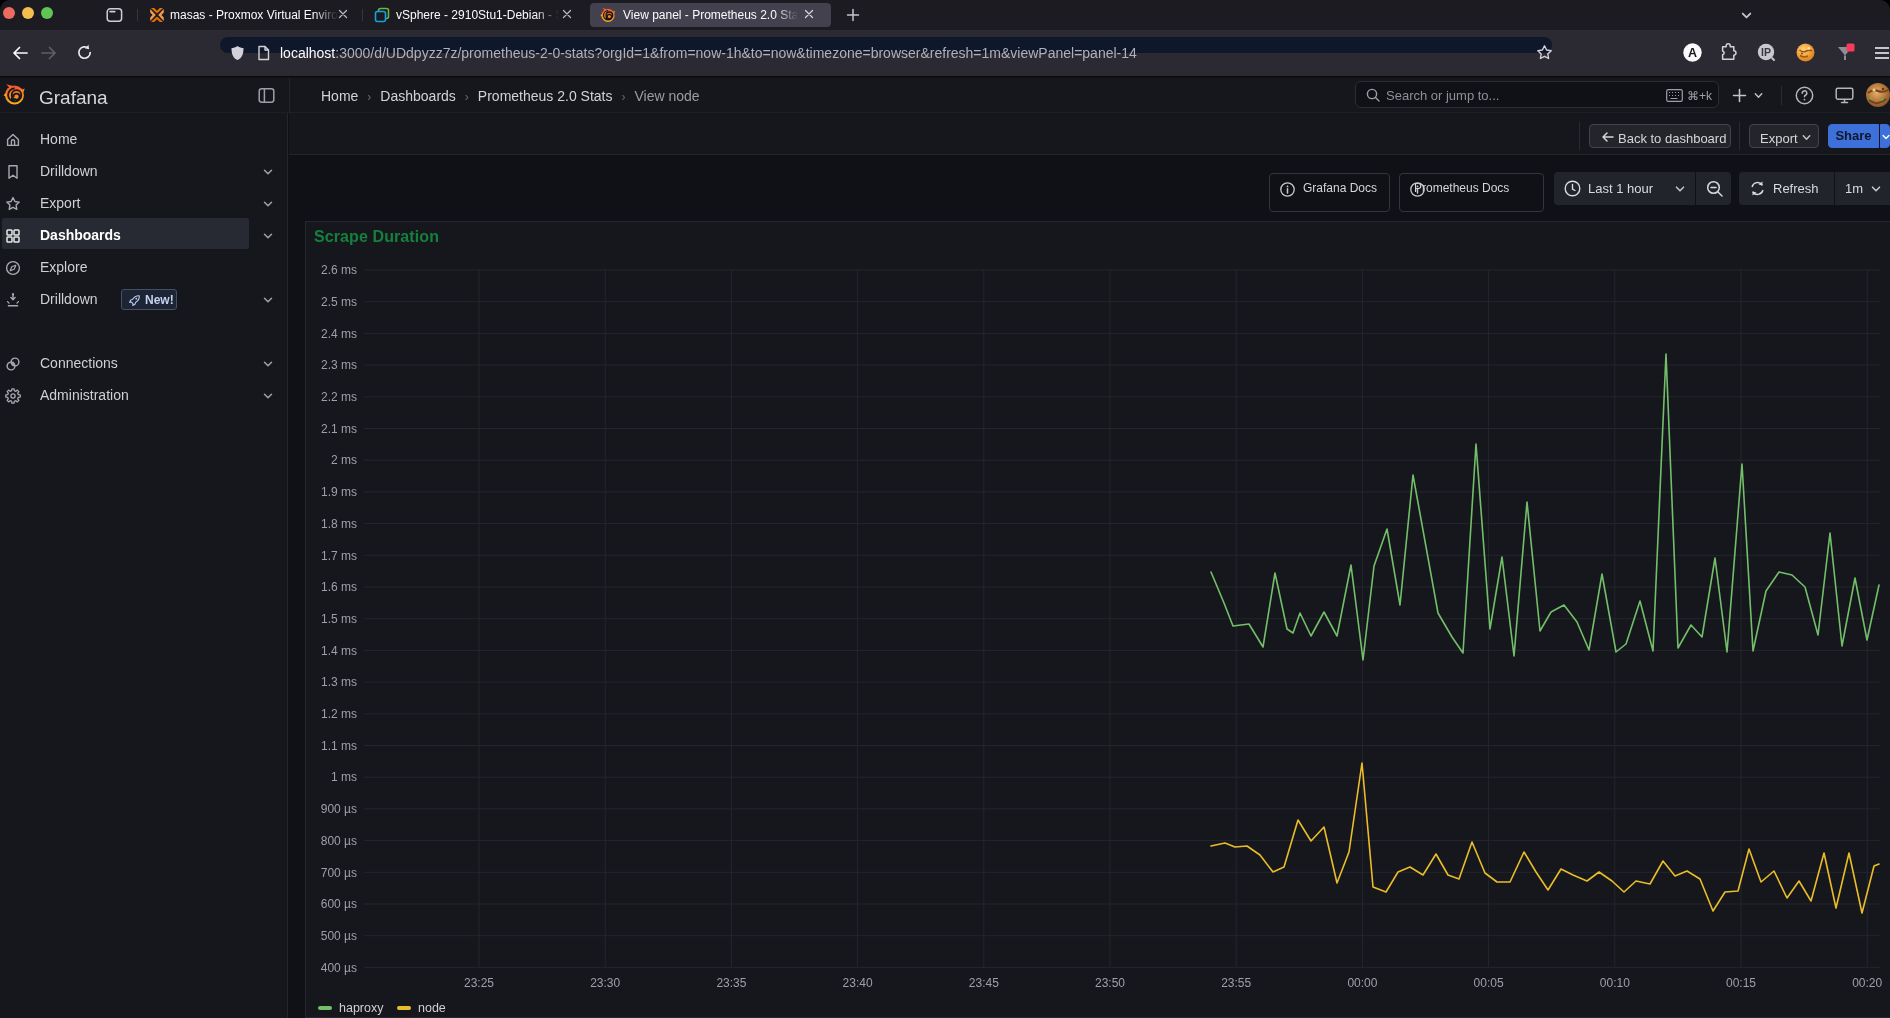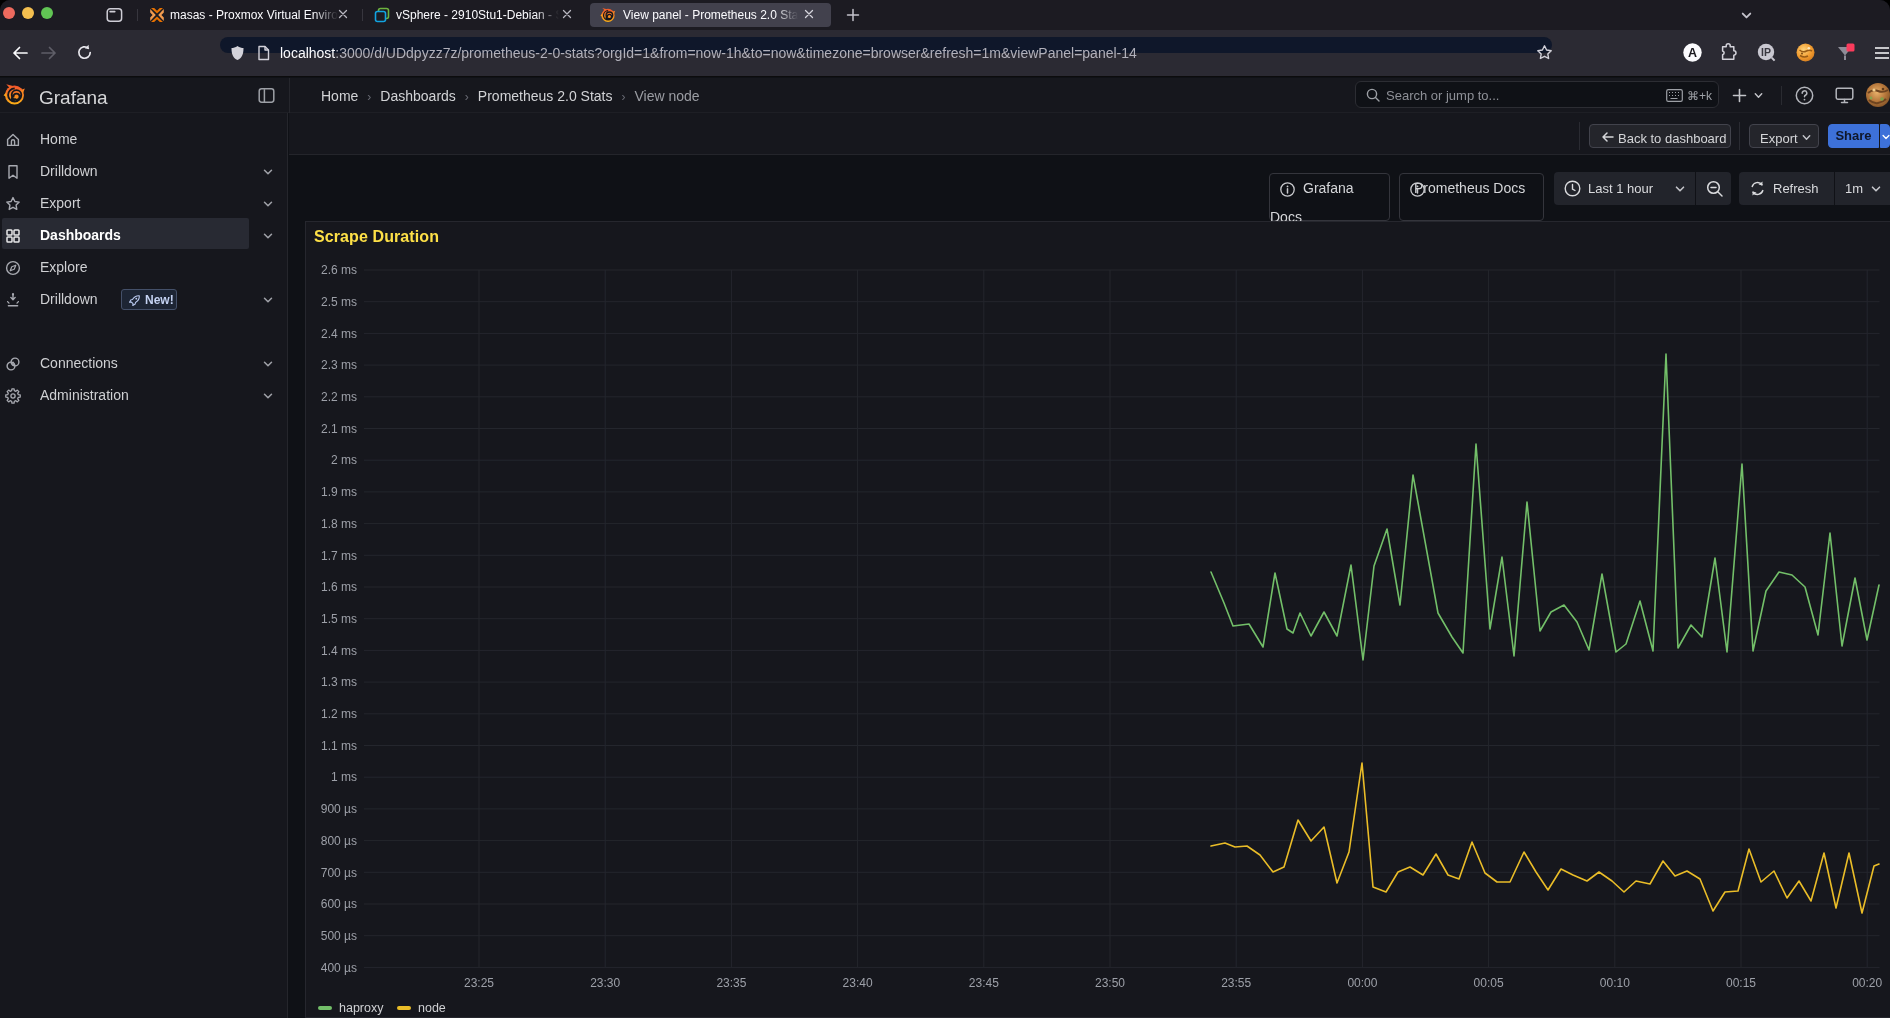--- a/index.html
+++ b/index.html
@@ -26,25 +26,25 @@
 #crumbs .cur { color:#9b9da3; }
 #gsearch { position:absolute; left:1355px; top:3px; width:364px; height:27px; background:#0f1116; border:1px solid #2c2d33; border-radius:6px; color:#8e9097; font-size:13px; }
 #sidebar { position:absolute; left:0; top:113px; width:288px; height:905px; background:#16171d; border-right:1px solid #25262c; }
 .sbrow { position:absolute; left:0; width:288px; height:32px; }
 .sbtxt { position:absolute; left:40px; top:7px; font-size:14px; color:#cfd0d3; }
 
 #content { position:absolute; left:289px; top:113px; width:1601px; height:905px; background:#0f1116; }
 #row1 { position:absolute; left:0; top:0; width:1601px; height:42px; background:#16171d; border-bottom:1px solid #24252b; }
 .btn { position:absolute; top:11px; height:24px; border:1px solid #42434c; background:rgba(204,204,220,0.08); border-radius:4px; color:#d5d6d9; font-size:13px; line-height:22px; text-align:center; }
 .vdiv { position:absolute; top:9px; width:1px; height:28px; background:#2a2b32; }
-.docbtn { position:absolute; top:60px; height:48px; border:1px solid #34353c; border-radius:4px; color:#d5d6d9; font-size:14px; line-height:29px; }
+.docbtn { position:absolute; top:60px; height:39px; border:1px solid #34353c; border-radius:4px; color:#d5d6d9; font-size:12px; line-height:29px; }
 .grp { position:absolute; top:59px; height:33px; background:#22242b; border-radius:4px; color:#dadbde; font-size:13px; }
 
 #panel { position:absolute; left:16px; top:108px; width:1585px; height:797px; background:#16171d; border:1px solid #26272e; border-right:none; }
-#ptitle { position:absolute; left:8px; top:6px; font-size:16px; font-weight:700; color:#fde047; letter-spacing:0.1px; }
+#ptitle { position:absolute; left:8px; top:6px; font-size:16px; font-weight:700; color:#15803d; letter-spacing:0.1px; }
 .leg { position:absolute; top:887px; font-size:12.5px; color:#cfd0d3; }
 .legpill { position:absolute; top:892px; width:14px; height:4px; border-radius:2px; }
 </style></head>
 <body>
 <div id="win">
 <div id="tabbar">
 <div class="tl" style="left:3px;background:#ed6a5e"></div>
 <div class="tl" style="left:22px;background:#f4bf4f"></div>
 <div class="tl" style="left:41px;background:#61c554"></div>
 <svg class="abs" style="left:106px;top:7px" width="17" height="16" viewBox="0 0 17 16" fill="none">

